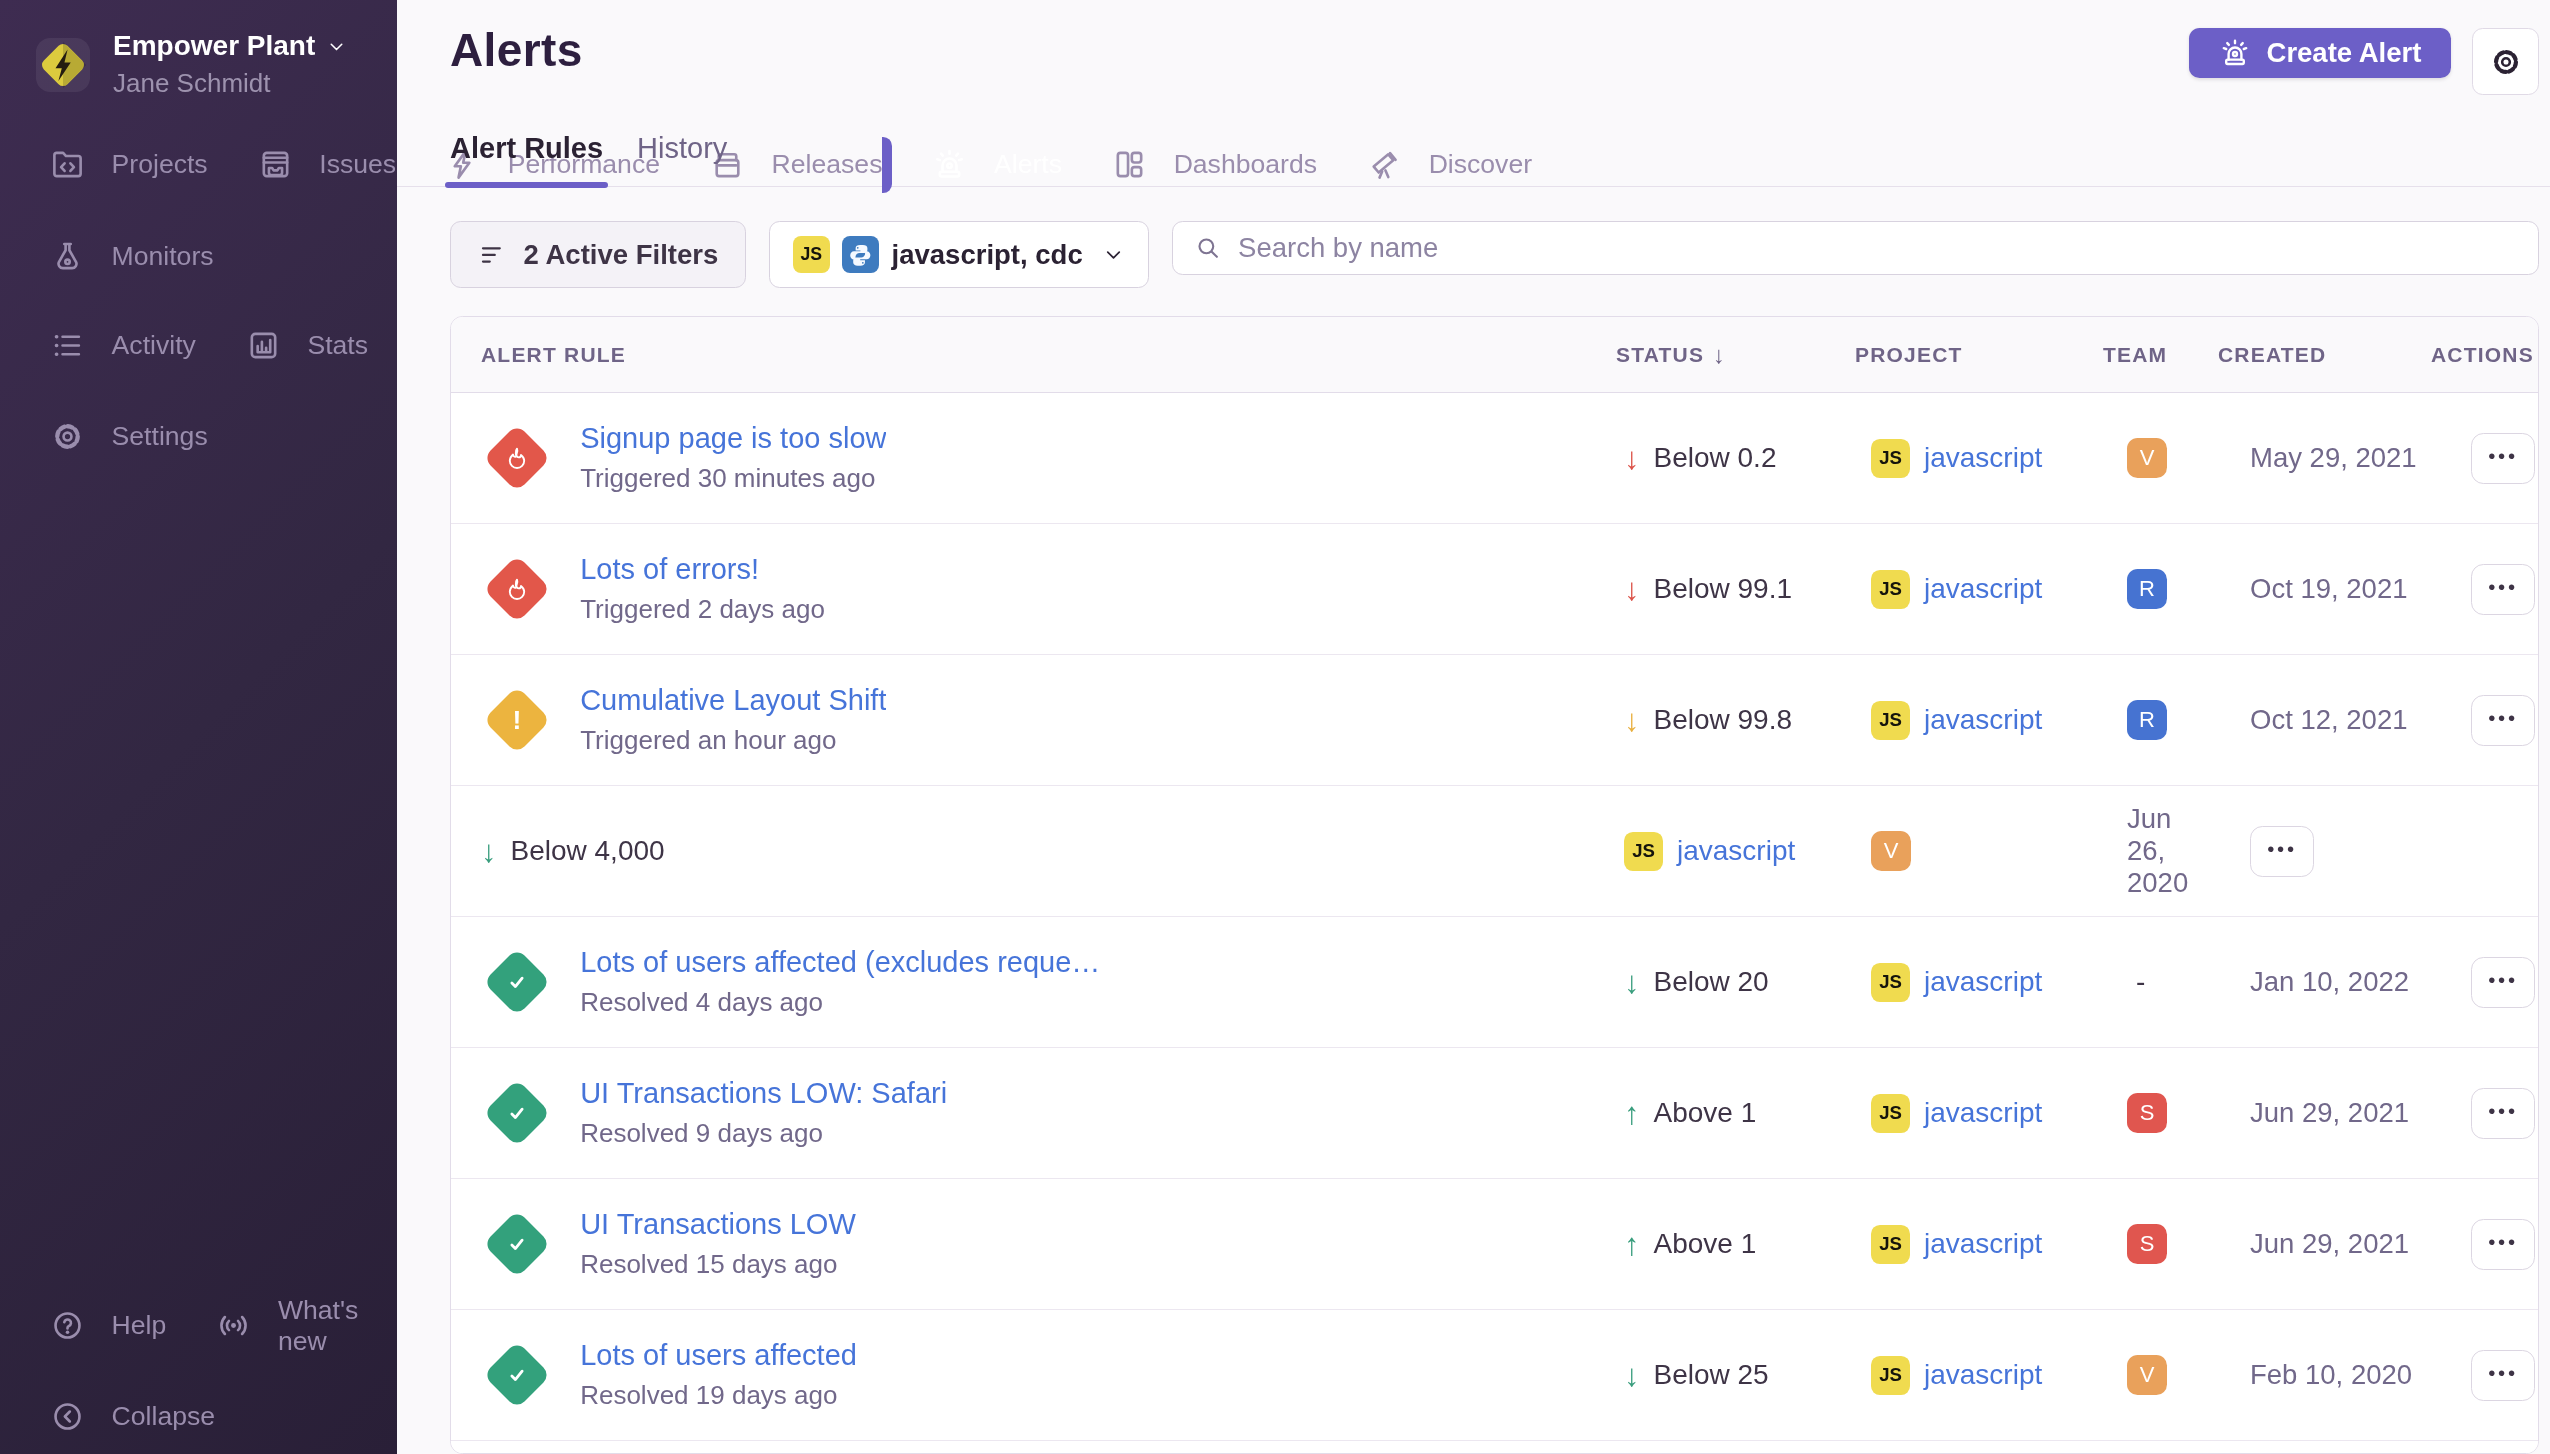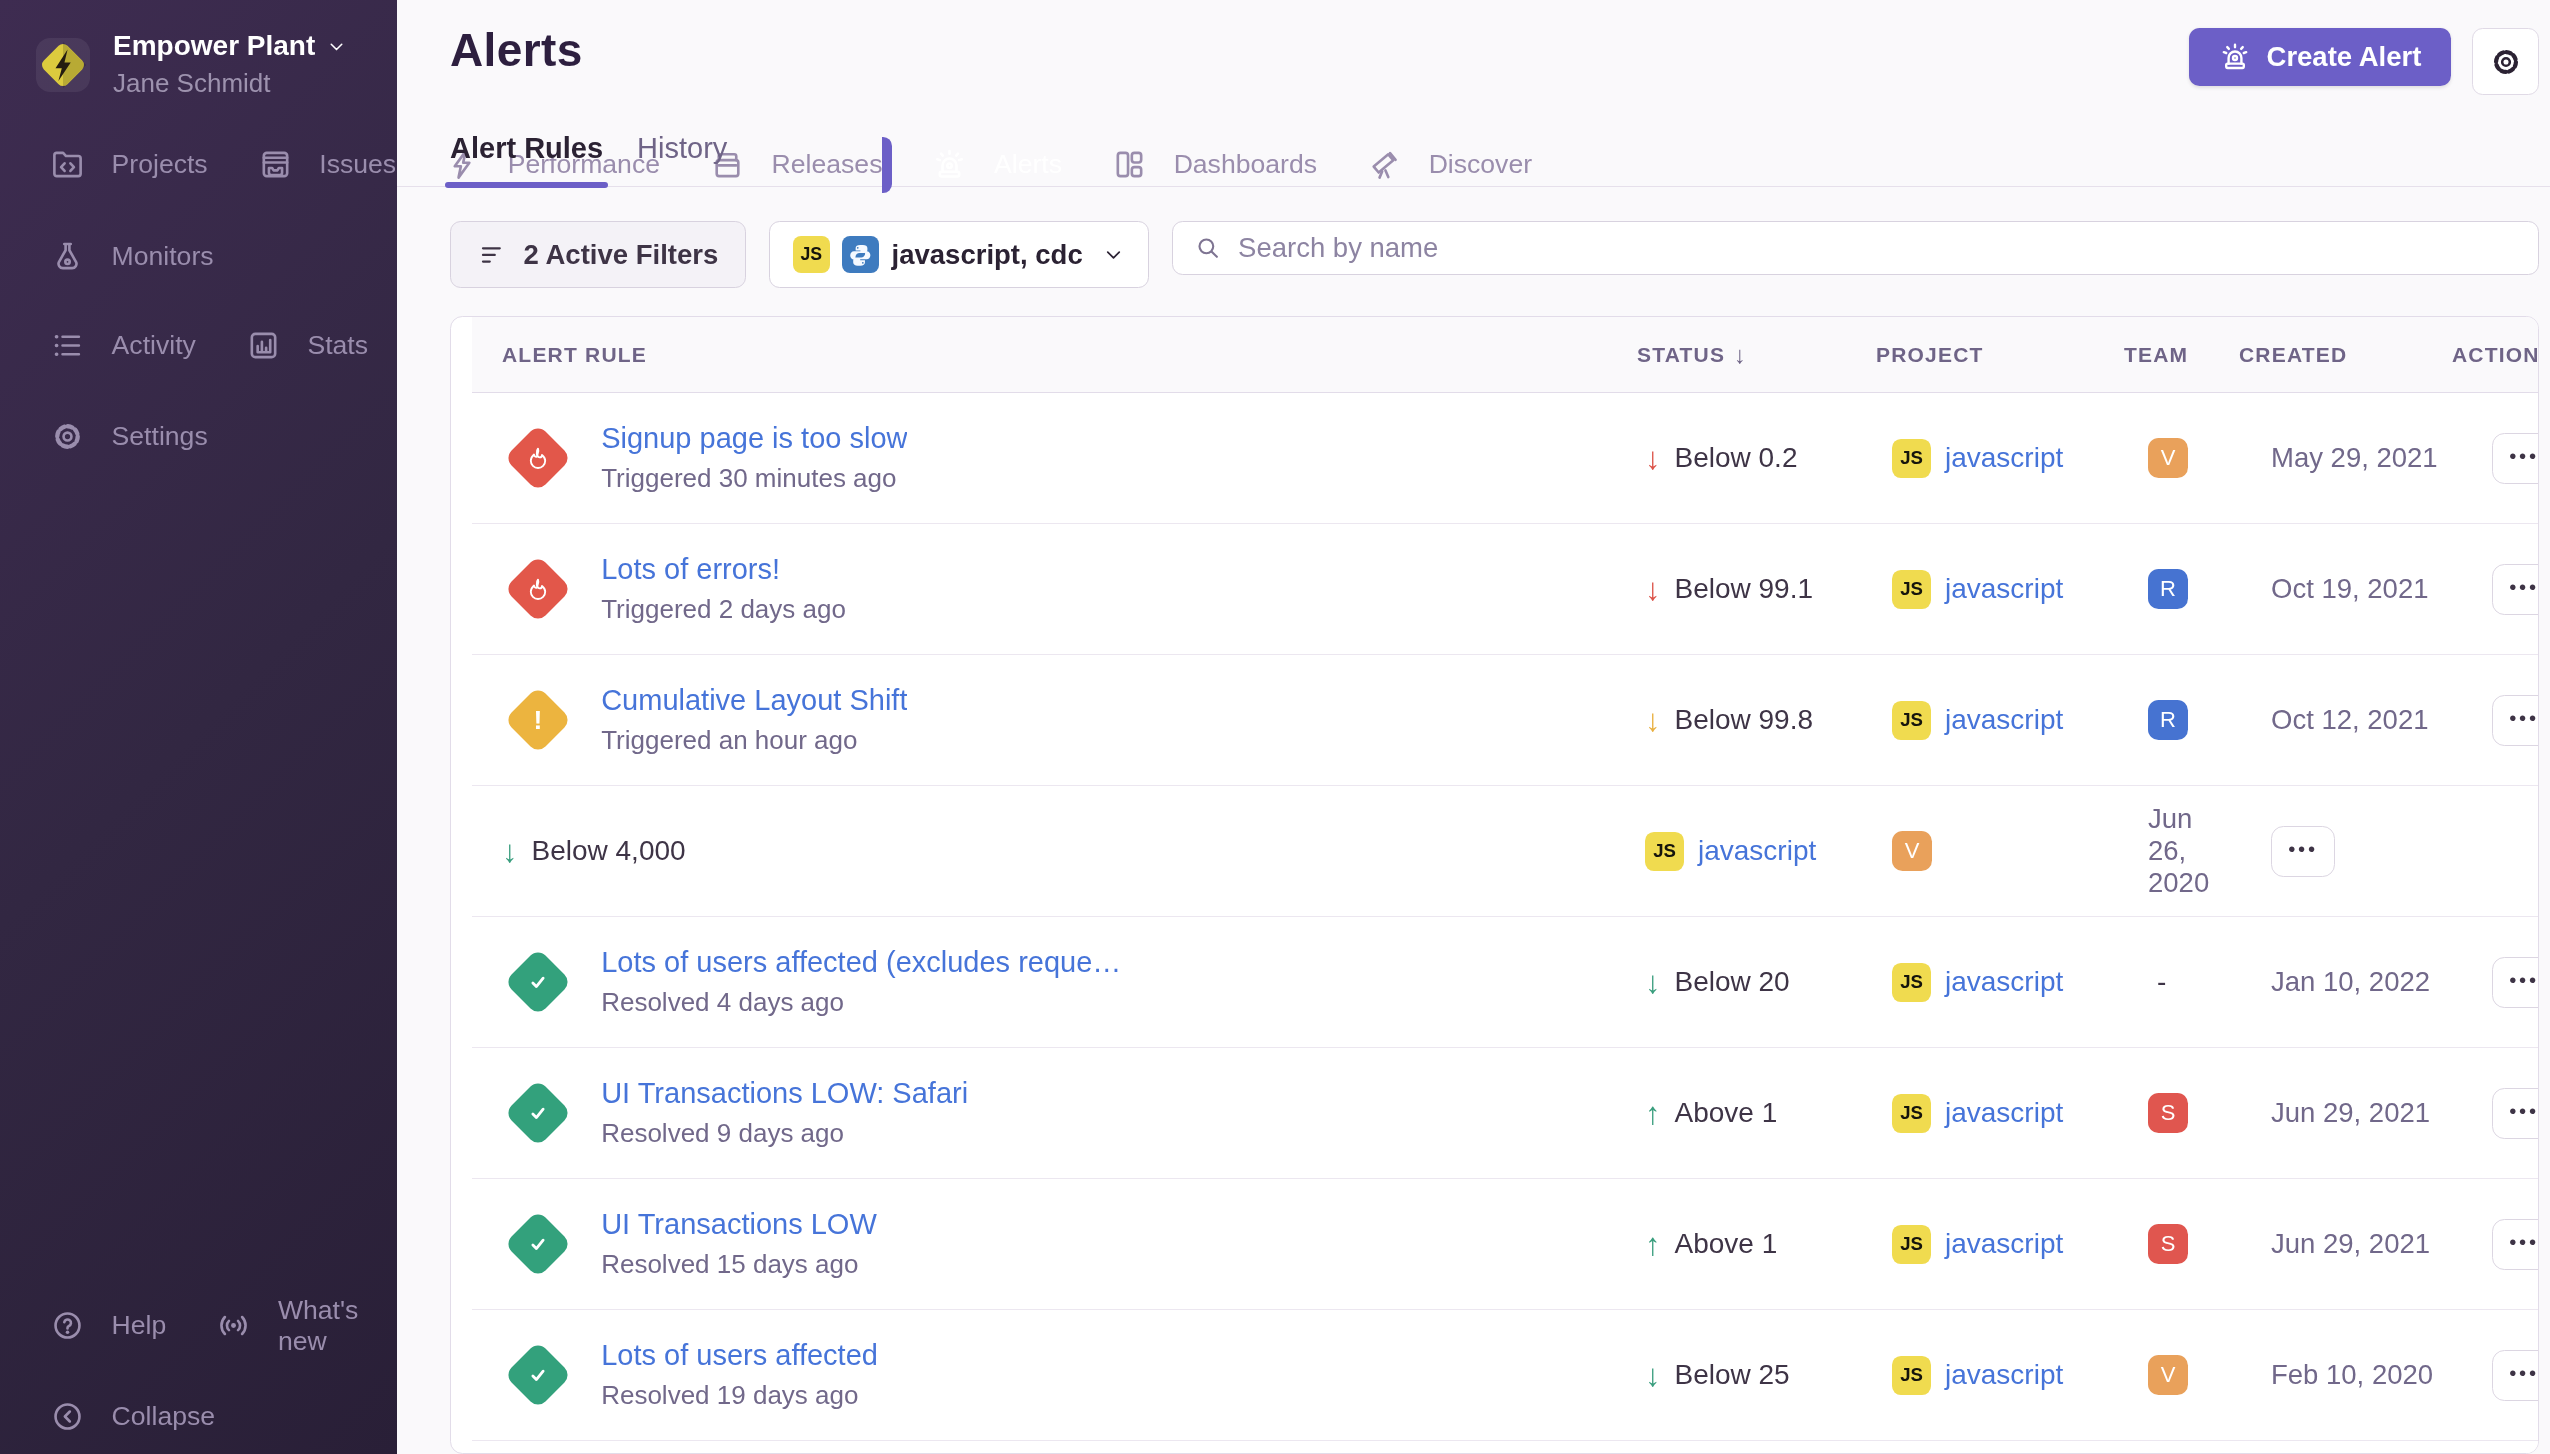--- a/index.html
+++ b/index.html
@@ -46,21 +46,21 @@
     border-radius:0 8.9px 8.9px 0; background:#6C5FC7;
   }
   svg.ln { fill:none; stroke:currentColor; stroke-width:1.8; stroke-linecap:round; stroke-linejoin:round; }
 
   
   .main { flex:1; min-width:0; display:flex; flex-direction:column; padding:0 10.6px 0 53px; }
   .page-head { display:flex; justify-content:space-between; align-items:flex-start; margin-top:23px; }
   .page-title { margin:0; font-size:46px; font-weight:700; color:#2D1F3F; letter-spacing:0.4px; }
   .head-actions { display:flex; gap:21px; margin-top:5.3px; }
   .btn-primary {
-    height:58px; padding:0 30px; border:none; border-radius:10.6px;
+    height:50px; padding:0 30px; border:none; border-radius:10.6px;
     background:#6C5FC7; color:#fff; font-family:inherit;
     font-size:27.5px; font-weight:700; display:flex; align-items:center; gap:16px; cursor:pointer;
     box-shadow:0 1.8px 3.5px rgba(43,34,51,.12);
   }
   .btn-icon {
     width:67px; height:67px; background:#fff; border:1.8px solid #E0DAE6; border-radius:10.6px;
     display:flex; align-items:center; justify-content:center; color:#2B2233; cursor:pointer;
   }
 
   .tabs {
@@ -96,21 +96,21 @@
   }
   .search input {
     flex:1; border:none; outline:none; background:transparent;
     font-family:inherit; font-size:27.5px; color:#2B2233;
   }
   .search input::placeholder { color:#8D84A2; }
 
   
   .table-card {
     margin-top:28px; background:#fff;
-    border:1.8px solid #E2DCE9; border-radius:12.4px; overflow:hidden;padding-left:21px;
+    border:1.8px solid #E2DCE9; border-radius:12.4px; overflow:hidden;
   }
   .thead, .trow { display:grid; grid-template-columns:1135px 239px 248px 115px 213px 1fr; align-items:center; }
   .thead { height:76px; background:#FAF9FB; border-bottom:1.8px solid #E2DCE9; }
   .th {
     padding-left:30px; font-size:21px; font-weight:700; letter-spacing:1.2px;
     text-transform:uppercase; color:#6F6487; display:flex; align-items:center; gap:8.9px;
   }
   .sort-arrow { font-size:24px; font-weight:400; }
   .trow { height:131px; border-bottom:1.8px solid #ECE7F0; background:#fff;gap:8px; }
   .cell { padding-left:30px; min-width:0; }

